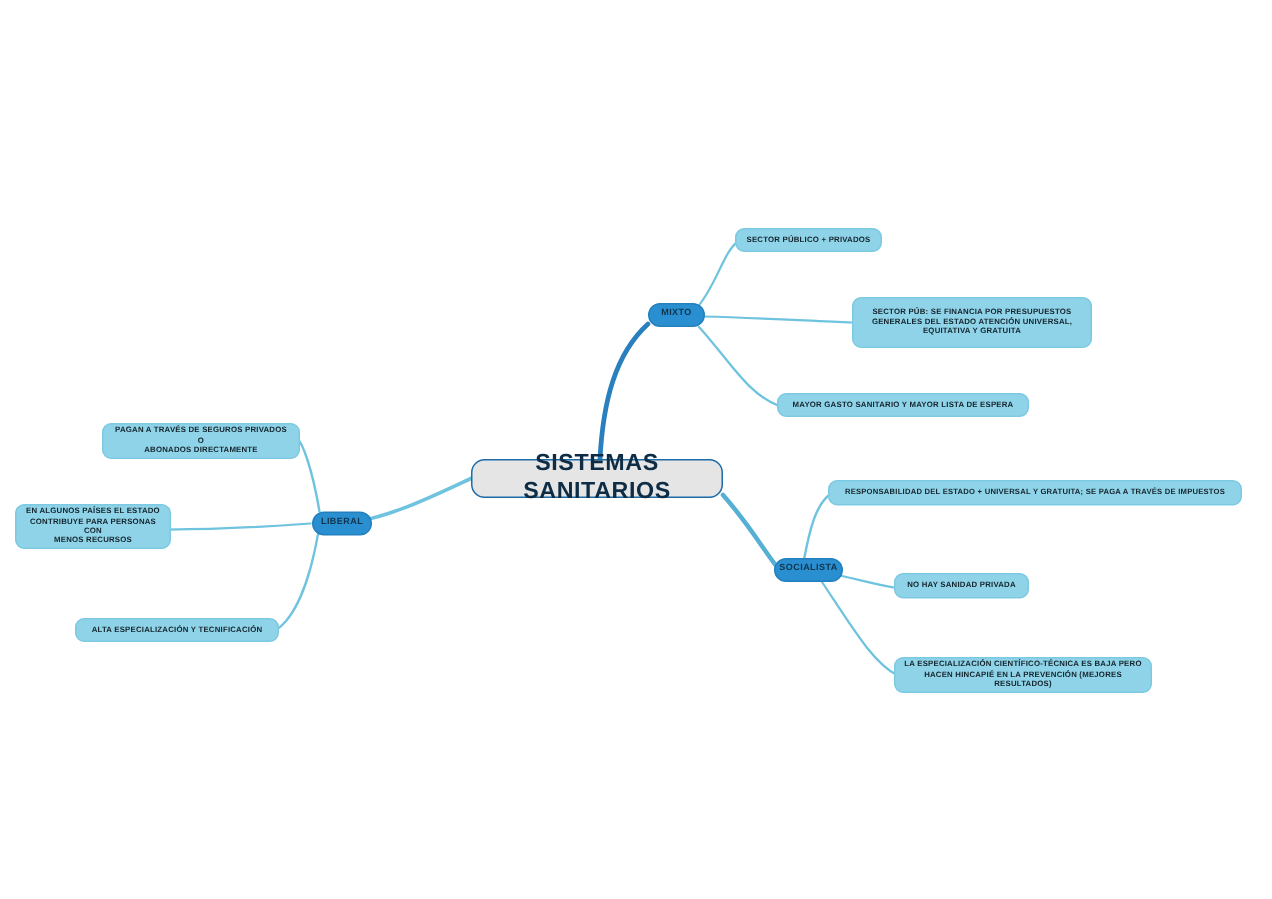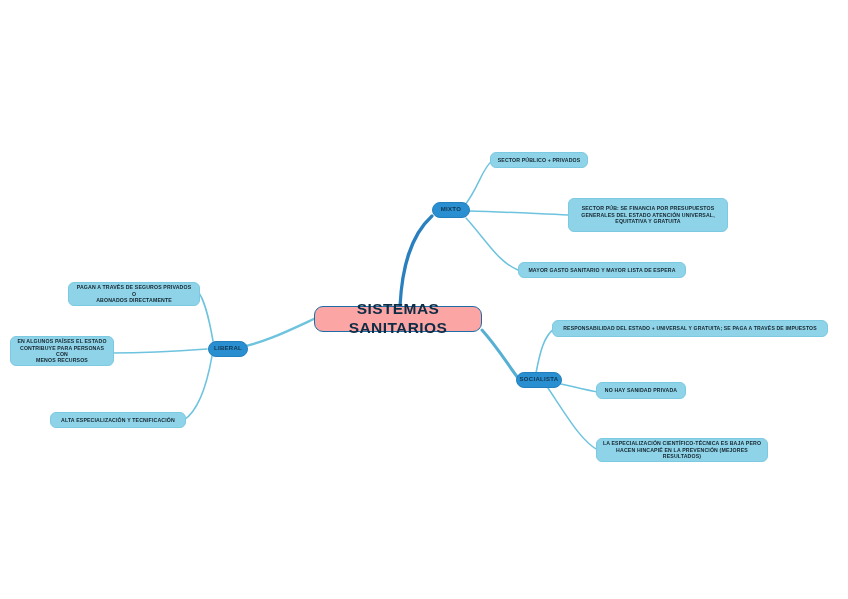--- a/index.html
+++ b/index.html
@@ -35,21 +35,21 @@
     box-sizing: border-box;
     display: flex;
     align-items: center;
     justify-content: center;
     text-align: center;
     color: #1a1a1a;
     line-height: 1.22;
   }
 
   .node-root {
-    background: #fca5a5;
+    background: #e5e5e5;
     border: 1px solid #1d6ca8;
     border-radius: 9px;
     color: #0e2c44;
     font-size: 15.5px;
     font-weight: bold;
     letter-spacing: 0.4px;
     padding: 3px 10px 4px 10px;
   }
 
   .node-branch {

